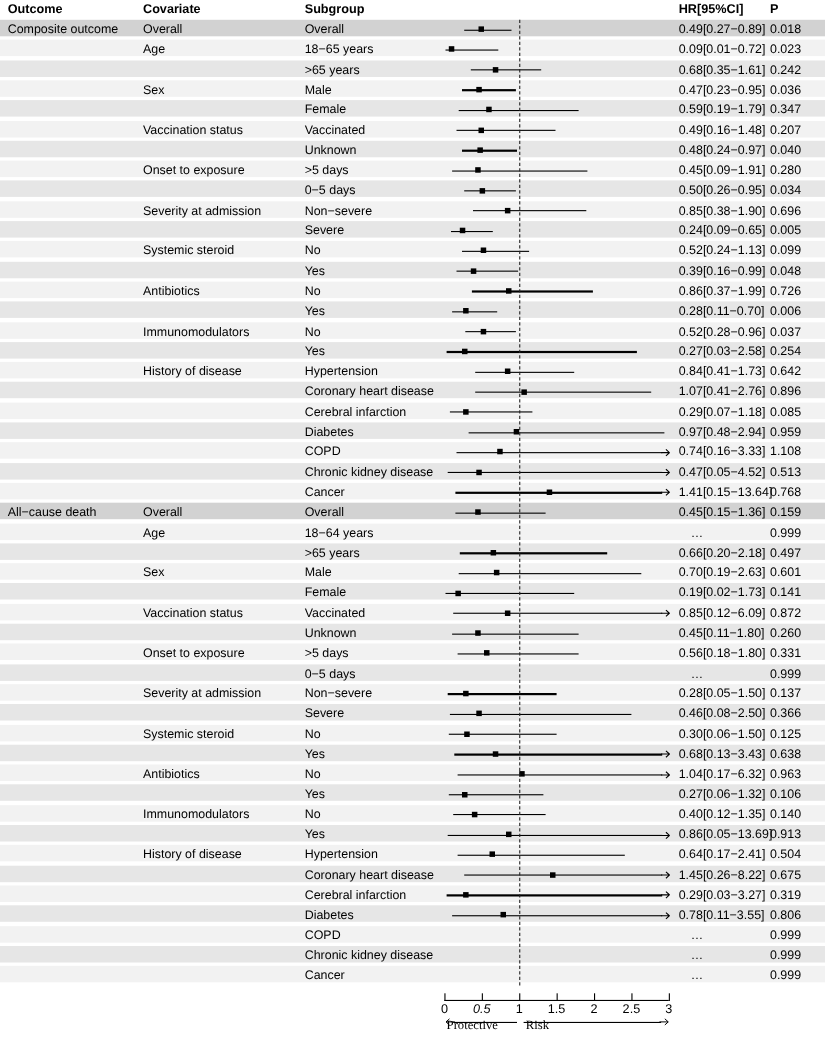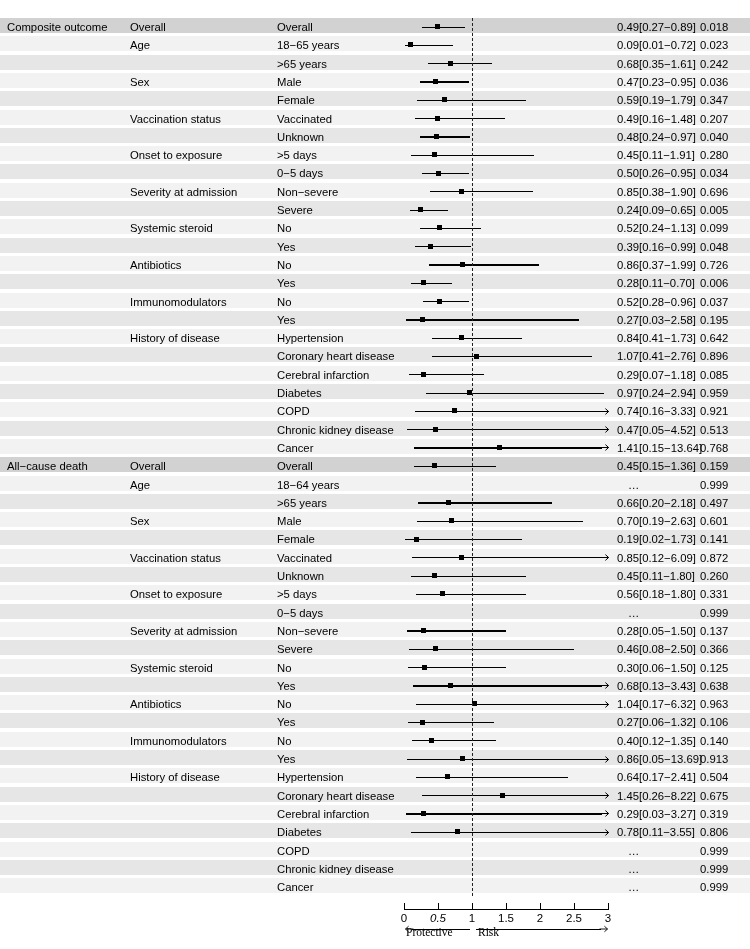--- a/index.html
+++ b/index.html
@@ -152,20 +152,27 @@
     width: 9px;
     height: 10px;
   }
   .dir-arrow svg { display: block; }
 </style>
 </head>
 <body>
 
 <div id="plot">
 
+  <div class="header-row">
+    <span class="hdr hdr-outcome">Outcome</span>
+    <span class="hdr hdr-covariate">Covariate</span>
+    <span class="hdr hdr-subgroup">Subgroup</span>
+    <span class="hdr hdr-hr">HR[95%CI]</span>
+    <span class="hdr hdr-p">P</span>
+  </div>
 
   <div id="rows">
       <div class="row band-hl" style="top: 18px;">
         <span class="cell c-outcome">Composite outcome</span>
         <span class="cell c-covariate">Overall</span>
         <span class="cell c-subgroup">Overall</span>
         <span class="cell c-hr">0.49[0.27−0.89]</span>
         <span class="cell c-p">0.018</span>
         <div class="seg" style="left: 422.36px; width: 42.16px;"></div>
         <div class="pt" style="left: 434.82px;"></div>
@@ -221,21 +228,21 @@
         <span class="cell c-subgroup">Unknown</span>
         <span class="cell c-hr">0.48[0.24−0.97]</span>
         <span class="cell c-p">0.040</span>
         <div class="seg" style="left: 420.32px; width: 49.64px;"></div>
         <div class="pt" style="left: 434.14px;"></div>
       </div>
       <div class="row band-b" style="top: 146.1px;">
         <span class="cell c-outcome"></span>
         <span class="cell c-covariate">Onset to exposure</span>
         <span class="cell c-subgroup">&gt;5 days</span>
-        <span class="cell c-hr">0.45[0.11−1.91]</span>
+        <span class="cell c-hr">0.45[0.09−1.91]</span>
         <span class="cell c-p">0.280</span>
         <div class="seg" style="left: 411.48px; width: 122.4px;"></div>
         <div class="pt" style="left: 432.1px;"></div>
       </div>
       <div class="row band-a" style="top: 164.4px;">
         <span class="cell c-outcome"></span>
         <span class="cell c-covariate"></span>
         <span class="cell c-subgroup">0−5 days</span>
         <span class="cell c-hr">0.50[0.26−0.95]</span>
         <span class="cell c-p">0.034</span>
@@ -303,21 +310,21 @@
         <span class="cell c-hr">0.52[0.28−0.96]</span>
         <span class="cell c-p">0.037</span>
         <div class="seg" style="left: 423.04px; width: 46.24px;"></div>
         <div class="pt" style="left: 436.86px;"></div>
       </div>
       <div class="row band-a" style="top: 310.8px;">
         <span class="cell c-outcome"></span>
         <span class="cell c-covariate"></span>
         <span class="cell c-subgroup">Yes</span>
         <span class="cell c-hr">0.27[0.03−2.58]</span>
-        <span class="cell c-p">0.195</span>
+        <span class="cell c-p">0.254</span>
         <div class="seg" style="left: 406.04px; width: 173.4px;"></div>
         <div class="pt" style="left: 419.86px;"></div>
       </div>
       <div class="row band-b" style="top: 329.1px;">
         <span class="cell c-outcome"></span>
         <span class="cell c-covariate">History of disease</span>
         <span class="cell c-subgroup">Hypertension</span>
         <span class="cell c-hr">0.84[0.41−1.73]</span>
         <span class="cell c-p">0.642</span>
         <div class="seg" style="left: 431.88px; width: 89.76px;"></div>
@@ -338,31 +345,31 @@
         <span class="cell c-subgroup">Cerebral infarction</span>
         <span class="cell c-hr">0.29[0.07−1.18]</span>
         <span class="cell c-p">0.085</span>
         <div class="seg" style="left: 408.76px; width: 75.48px;"></div>
         <div class="pt" style="left: 421.22px;"></div>
       </div>
       <div class="row band-a" style="top: 384px;">
         <span class="cell c-outcome"></span>
         <span class="cell c-covariate"></span>
         <span class="cell c-subgroup">Diabetes</span>
-        <span class="cell c-hr">0.97[0.24−2.94]</span>
+        <span class="cell c-hr">0.97[0.48−2.94]</span>
         <span class="cell c-p">0.959</span>
         <div class="seg" style="left: 425.76px; width: 178.16px;"></div>
         <div class="pt" style="left: 467.46px;"></div>
       </div>
       <div class="row band-b" style="top: 402.3px;">
         <span class="cell c-outcome"></span>
         <span class="cell c-covariate"></span>
         <span class="cell c-subgroup">COPD</span>
         <span class="cell c-hr">0.74[0.16−3.33]</span>
-        <span class="cell c-p">0.921</span>
+        <span class="cell c-p">1.108</span>
         <div class="seg" style="left: 414.88px; width: 187.12px;"></div>
         <div class="arrow-head" style="left: 601px;">
           <svg width="8" height="9" viewBox="0 0 8 9">
             <path d="M0 4.5 L7.6 4.5 M4.4 1.6 L7.6 4.5 L4.4 7.4" fill="none" stroke="#000" stroke-width="1"></path>
           </svg>
         </div>
         <div class="pt" style="left: 451.82px;"></div>
       </div>
       <div class="row band-a" style="top: 420.6px;">
         <span class="cell c-outcome"></span>

